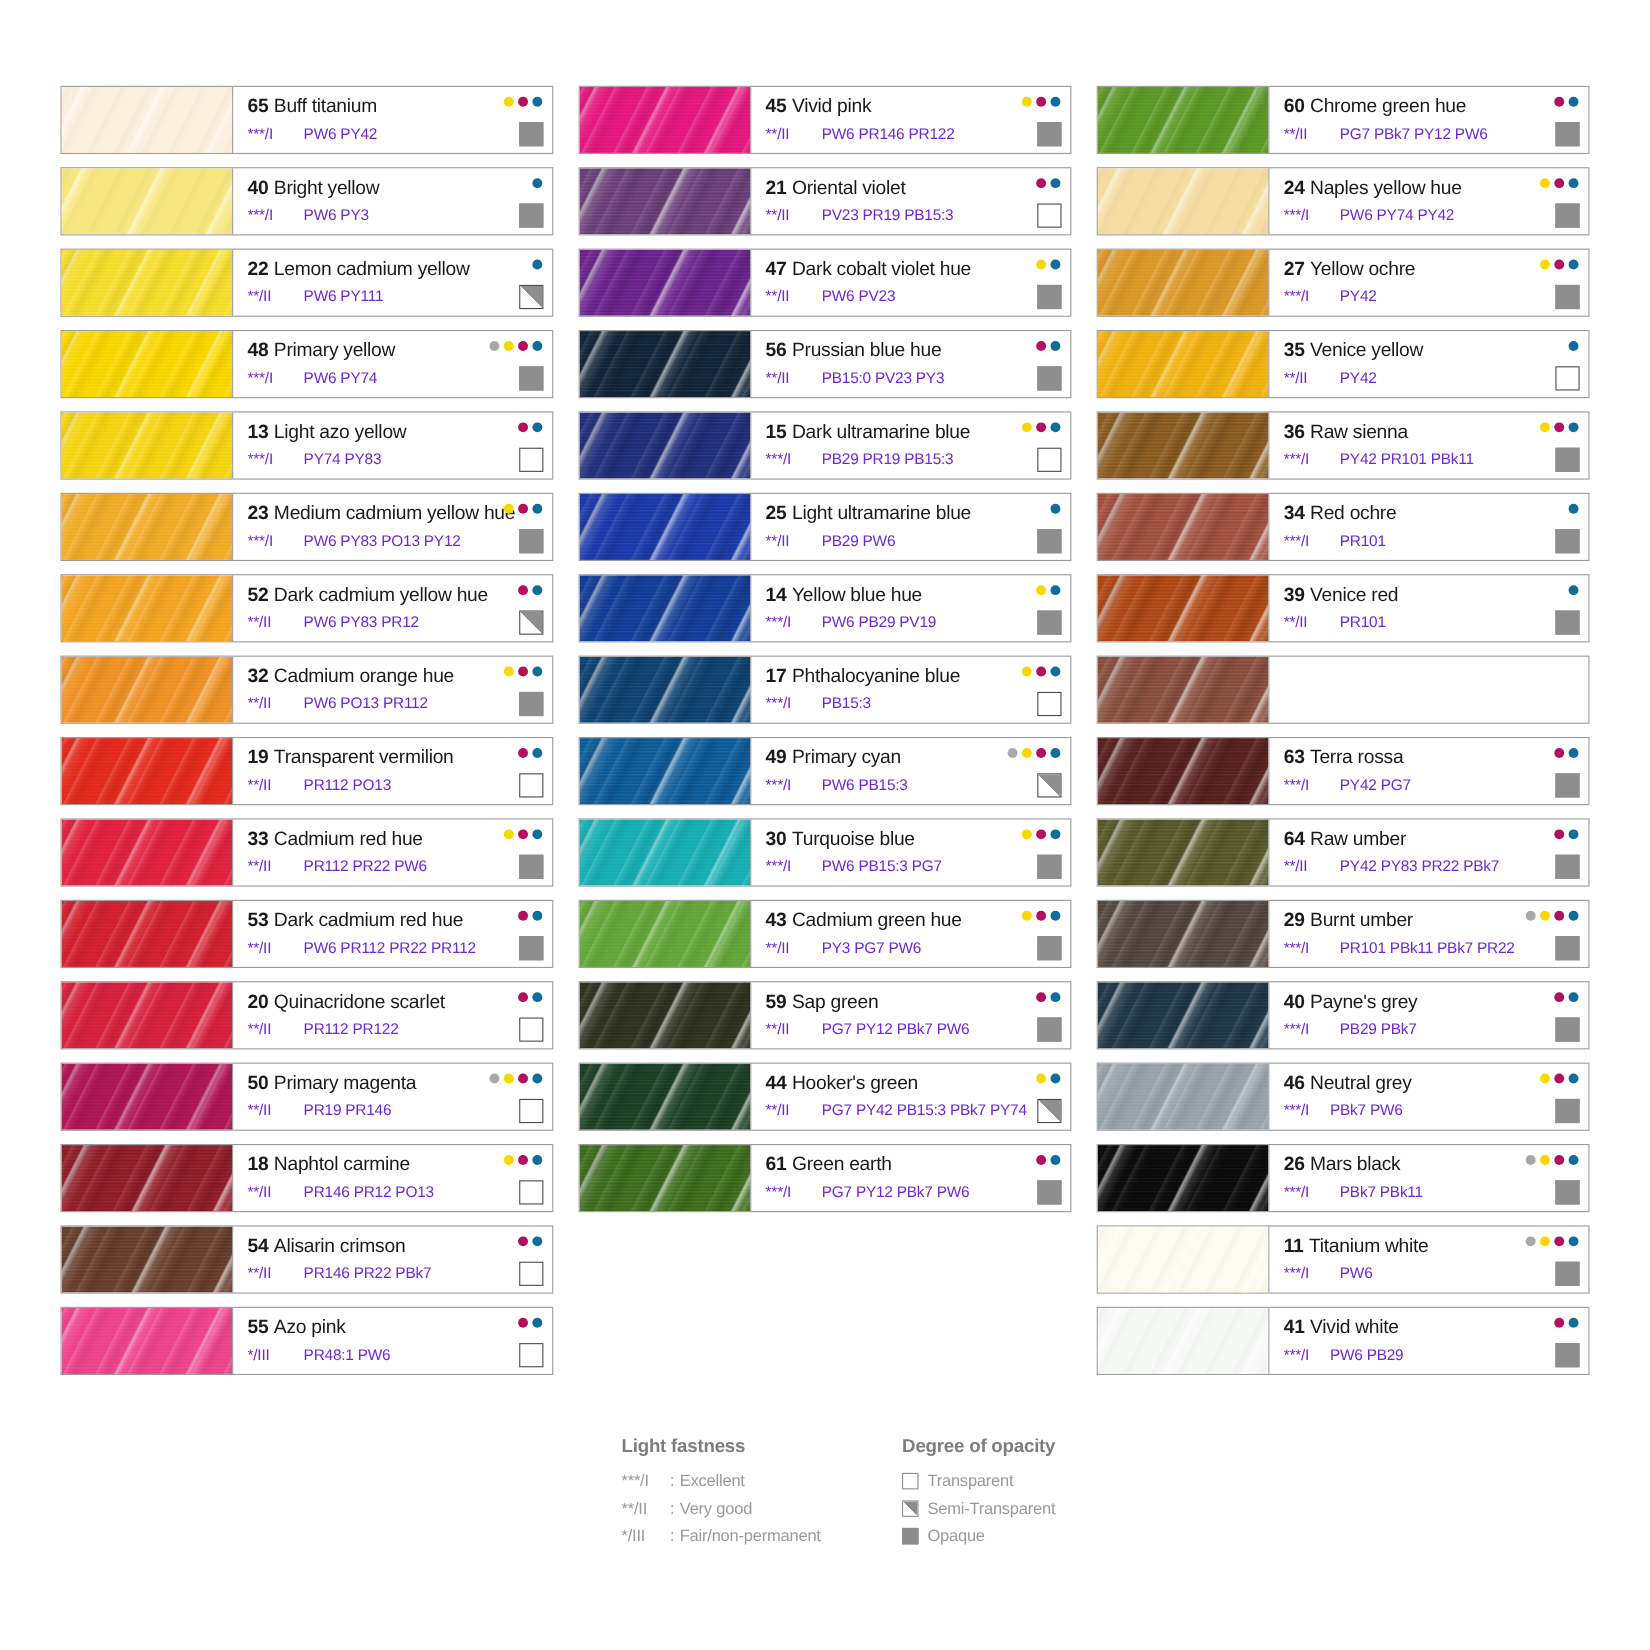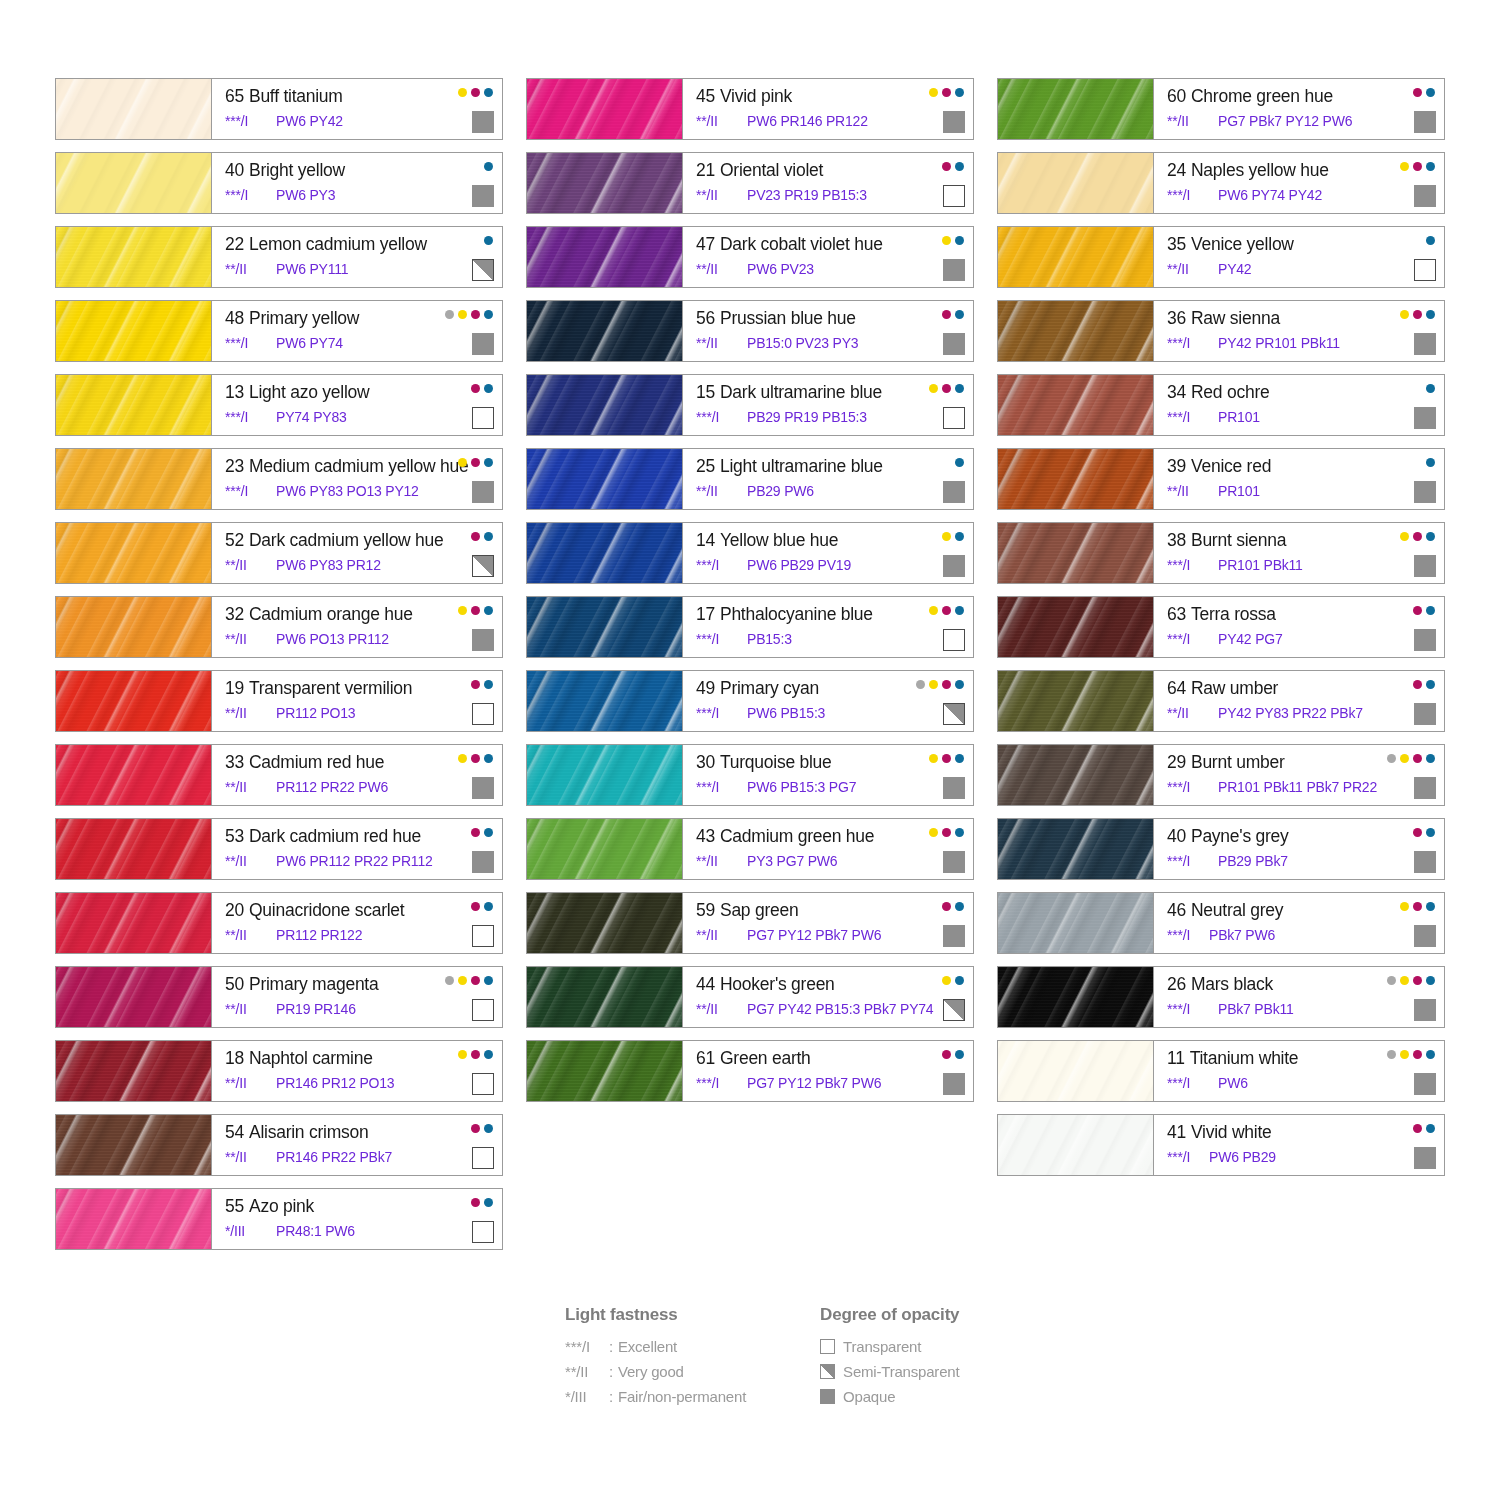--- a/index.html
+++ b/index.html
@@ -106,21 +106,21 @@
     min-width:0;
   }
   .pname{
     font-size:17.5px;
     font-weight:400;
     color:#1a1a1a;
     letter-spacing:-0.25px;
     line-height:26px;
     white-space:nowrap;
   }
-  .pname .num{margin-right:5px;}
+  .pname .num{margin-right:5px;font-weight:bold;}
   .pmeta{
     font-size:14px;
     color:#6d28d9;
     line-height:22px;
     letter-spacing:-0.2px;
     white-space:nowrap;
     margin-top:1px;
   }
   .pmeta .lf{display:inline-block;min-width:42px;}
   .pmeta .pig{margin-left:9px;}
@@ -686,20 +686,36 @@
             <div class="dots">
               <span class="dot" style="background: rgb(247, 217, 0);"></span>
               <span class="dot" style="background: rgb(179, 15, 95);"></span>
               <span class="dot" style="background: rgb(14, 109, 155);"></span>
             </div>
             <div class="opacity opaque"></div>
           </div>
         </div>
         <div class="swatch-row">
           <div class="swatch-chip">
+            <div class="chip-base" style="background: rgb(220, 154, 42);"></div>
+            <div class="chip-tex "></div>
+          </div>
+          <div class="info">
+            <div class="pname"><span class="num">27</span><span>Yellow ochre</span></div>
+            <div class="pmeta"><span class="lf">***/I</span><span class="pig">PY42</span></div>
+            <div class="dots">
+              <span class="dot" style="background: rgb(247, 217, 0);"></span>
+              <span class="dot" style="background: rgb(179, 15, 95);"></span>
+              <span class="dot" style="background: rgb(14, 109, 155);"></span>
+            </div>
+            <div class="opacity opaque"></div>
+          </div>
+        </div>
+        <div class="swatch-row">
+          <div class="swatch-chip">
             <div class="chip-base" style="background: rgb(243, 180, 17);"></div>
             <div class="chip-tex "></div>
           </div>
           <div class="info">
             <div class="pname"><span class="num">35</span><span>Venice yellow</span></div>
             <div class="pmeta"><span class="lf">**/II</span><span class="pig">PY42</span></div>
             <div class="dots">
               <span class="dot" style="background: rgb(14, 109, 155);"></span>
             </div>
             <div class="opacity transparent"></div>
@@ -746,30 +762,20 @@
             <div class="dots">
               <span class="dot" style="background: rgb(14, 109, 155);"></span>
             </div>
             <div class="opacity opaque"></div>
           </div>
         </div>
         <div class="swatch-row">
           <div class="swatch-chip">
             <div class="chip-base" style="background: rgb(141, 82, 66);"></div>
             <div class="chip-tex dark"></div>
-          </div>
-          <div class="info">
-            <div class="pname"><span class="num">38</span><span>Burnt sienna</span></div>
-            <div class="pmeta"><span class="lf">***/I</span><span class="pig">PR101 PBk11</span></div>
-            <div class="dots">
-              <span class="dot" style="background: rgb(247, 217, 0);"></span>
-              <span class="dot" style="background: rgb(179, 15, 95);"></span>
-              <span class="dot" style="background: rgb(14, 109, 155);"></span>
-            </div>
-            <div class="opacity opaque"></div>
           </div>
         </div>
         <div class="swatch-row">
           <div class="swatch-chip">
             <div class="chip-base" style="background: rgb(91, 35, 33);"></div>
             <div class="chip-tex dark"></div>
           </div>
           <div class="info">
             <div class="pname"><span class="num">63</span><span>Terra rossa</span></div>
             <div class="pmeta"><span class="lf">***/I</span><span class="pig">PY42 PG7</span></div>

